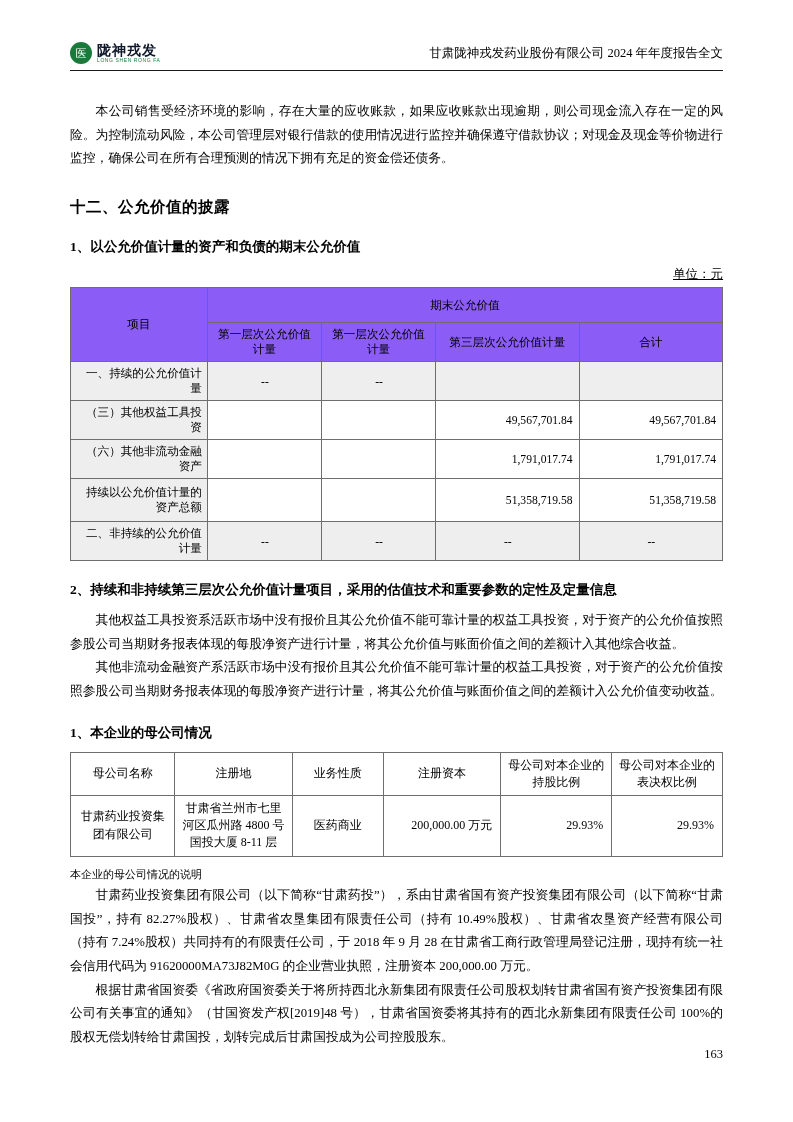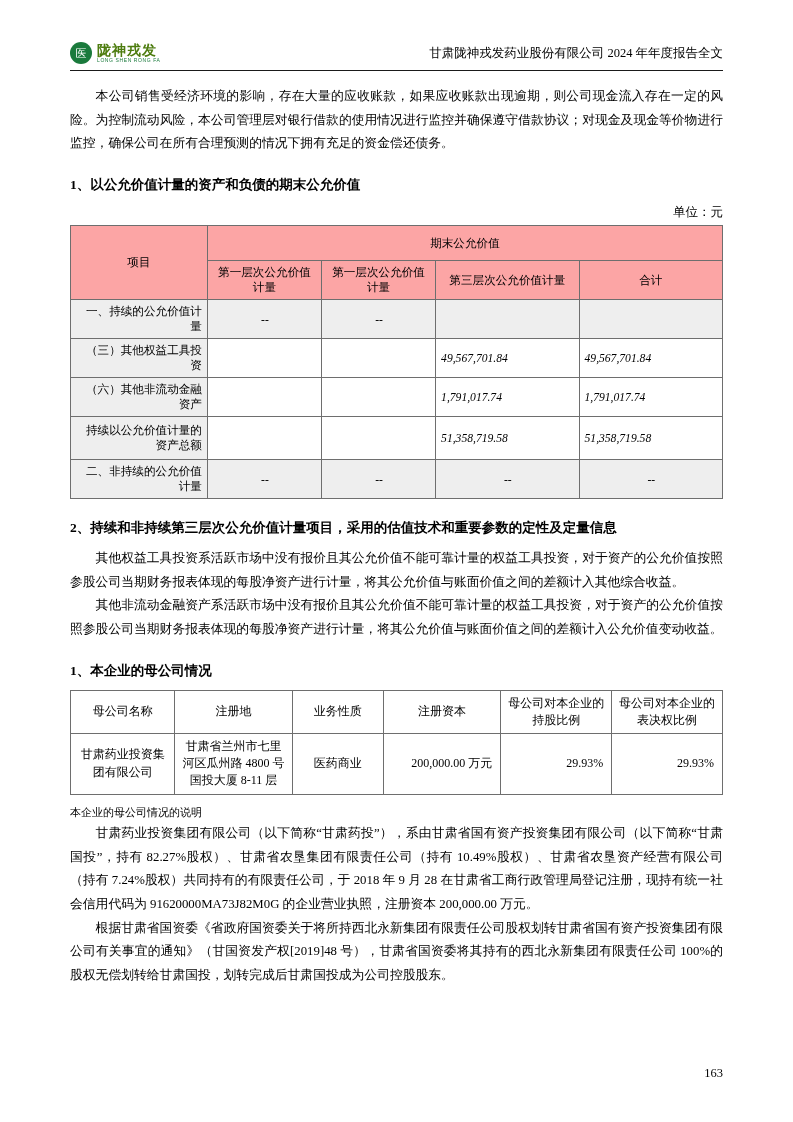--- a/index.html
+++ b/index.html
@@ -48,21 +48,21 @@
     font-family: "Liberation Sans", sans-serif;
   }
   .logo-text {
     display: flex;
     flex-direction: column;
     line-height: 1.05;
   }
   .logo-cn {
     font-size: 14px;
     font-weight: bold;
-    color: #4d7c0f;
+    color: #0f172a;
     letter-spacing: 1px;
     font-family: "Liberation Sans", sans-serif;
   }
   .logo-en {
     font-size: 5px;
     color: #1a7a3c;
     letter-spacing: 0.6px;
     font-family: "Liberation Sans", sans-serif;
   }
   .header-title {
@@ -75,71 +75,72 @@
     font-size: 12.8px;
     line-height: 1.85;
     text-align: justify;
     text-justify: inter-ideograph;
     margin: 0;
   }
   .indent2 {
     text-indent: 2em;
   }
   .block-top {
-    margin-top: 14px;
+    margin-top: 29px;
     font-family: Liberation Mono, monospace;
   }
 
   h2.section {
     font-size: 15.5px;
     font-weight: bold;
     margin: 26px 0 12px 0;
     letter-spacing: 0.5px;
   }
   h3.subsection {
     font-size: 13.5px;
     font-weight: bold;
     margin: 20px 0 10px 0;
   }
   .unit-line {
     font-size: 12.5px;
     text-align: right;
     margin: 10px 0 4px 0;
+    text-decoration: underline;
   }
 
   
   table {
     border-collapse: collapse;
     width: 100%;
     font-size: 11.6px;
     table-layout: fixed;
   }
   table td, table th {
     border: 1px solid #6e6e6e;
     padding: 4px 5px;
     vertical-align: middle;
     font-weight: normal;
   }
   .fv-table th {
-    background: #fca5a5;
+    background: #8b5cf6;
     text-align: center;
     height: 26px;
   }
   .fv-table td {
     height: 20px;
   }
   .fv-table .lbl {
     background: #eeeeee;
     text-align: right;
     padding-left: 6px;
   }
   .fv-table .num {
+    text-align: right;
     padding-right: 6px;
     font-family: "Liberation Serif", serif;
-    font-style: italic;
   }
   .fv-table .dash {
     text-align: center;
   }
   .fv-table .blank {
     background: #ffffff;
   }
 
   .parent-table th {
     background: #ffffff;
@@ -159,21 +160,21 @@
   }
 
   .note-line {
     font-size: 11px;
     margin: 10px 0 2px 0;
   }
 
   .page-number {
     position: absolute;
     right: 70px;
-    bottom: 41px;
+    bottom: 60px;
     font-size: 12.5px;
     font-family: "Liberation Serif", serif;
   }
 </style>
 </head>
 <body>
 
 <div class="page">
 
   <div class="header">
@@ -182,20 +183,21 @@
       <div class="logo-text">
         <span class="logo-cn">陇神戎发</span>
         <span class="logo-en">LONG SHEN RONG FA</span>
       </div>
     </div>
     <div class="header-title">甘肃陇神戎发药业股份有限公司 2024 年年度报告全文</div>
   </div>
 
   <p class="para indent2 block-top">本公司销售受经济环境的影响，存在大量的应收账款，如果应收账款出现逾期，则公司现金流入存在一定的风险。为控制流动风险，本公司管理层对银行借款的使用情况进行监控并确保遵守借款协议；对现金及现金等价物进行监控，确保公司在所有合理预测的情况下拥有充足的资金偿还债务。</p>
 
+  <h2 class="section">十二、公允价值的披露</h2>
   <h3 class="subsection">1、以公允价值计量的资产和负债的期末公允价值</h3>
 
   <div class="unit-line">单位：元</div>
 
   <table class="fv-table">
     <colgroup>
       <col style="width:21%">
       <col style="width:17.5%">
       <col style="width:17.5%">
       <col style="width:22%">

